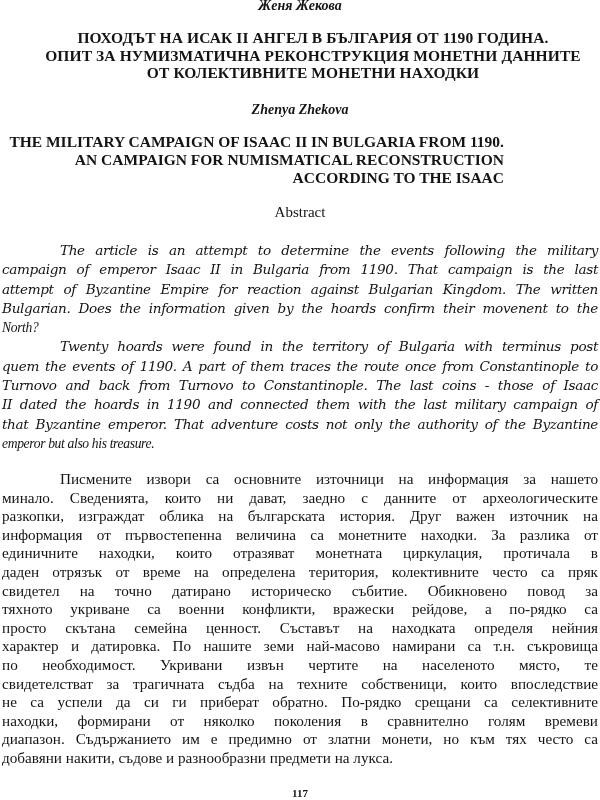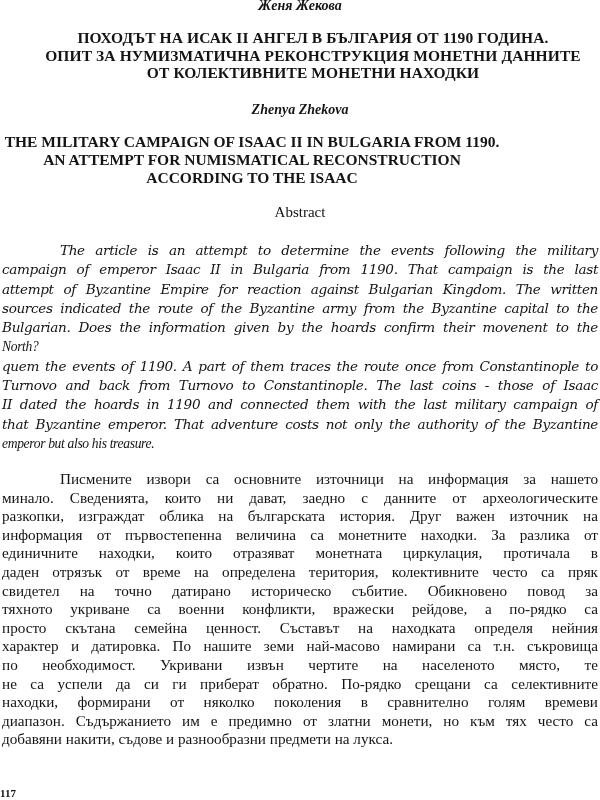--- a/index.html
+++ b/index.html
@@ -55,21 +55,21 @@
       font-style: italic;
       font-weight: bold;
       font-size: 14px;
       line-height: 16px;
     }
     .title-en {
       position: absolute;
       top: 133px;
       left: 0;
       width: 504px;
-      text-align: center;
+      text-align: right;
       font-weight: bold;
       font-size: 15.5px;
       line-height: 18px;
     }
     .abstract-heading {
       position: absolute;
       top: 204px;
       left: 0;
       width: 600px;
       text-align: center;
@@ -107,21 +107,21 @@
       left: 2px;
       width: 596px;
       font-size: 15.2px;
       line-height: 18.6px;
     }
     .page-number {
       position: absolute;
       top: 787px;
       left: 0;
       width: 600px;
-      text-align: left;
+      text-align: center;
       font-weight: bold;
       font-size: 11px;
       line-height: 13px;
     }
   </style>
 </head>
 <body>
 
 <div class="page">
 
@@ -130,52 +130,53 @@
   <div class="title-bg">
     <div>ПОХОДЪТ НА ИСАК II АНГЕЛ В БЪЛГАРИЯ ОТ 1190 ГОДИНА.</div>
     <div>ОПИТ ЗА НУМИЗМАТИЧНА РЕКОНСТРУКЦИЯ МОНЕТНИ ДАННИТЕ</div>
     <div>ОТ КОЛЕКТИВНИТЕ МОНЕТНИ НАХОДКИ</div>
   </div>
 
   <div class="author-en">Zhenya Zhekova</div>
 
   <div class="title-en">
     <div>THE MILITARY CAMPAIGN OF ISAAC II IN BULGARIA FROM 1190.</div>
-    <div>AN ATTEMPT FOR NUMISMATICAL RECONSTRUCTION</div>
+    <div>AN CAMPAIGN FOR NUMISMATICAL RECONSTRUCTION</div>
     <div>ACCORDING TO THE ISAAC</div>
   </div>
 
   <div class="abstract-heading">Abstract</div>
 
   <div class="abstract">
     <span class="line indent">The article is an attempt to determine the events following the military</span>
     <span class="line">campaign of emperor Isaac II in Bulgaria from 1190. That campaign is the last</span>
     <span class="line">attempt of Byzantine Empire for reaction against Bulgarian Kingdom. The written</span>
-    <span class="line">sources indicated the route of the Byzantine army from the Byzantine capital to the</span>
     <span class="line">Bulgarian. Does the information given by the hoards confirm their movenent to the</span>
     <span class="line last">North?</span>
+    <span class="line indent">Twenty hoards were found in the territory of Bulgaria with terminus post</span>
     <span class="line">quem the events of 1190. A part of them traces the route once from Constantinople to</span>
     <span class="line">Turnovo and back from Turnovo to Constantinople. The last coins - those of Isaac</span>
     <span class="line">II dated the hoards in 1190 and connected them with the last military campaign of</span>
     <span class="line">that Byzantine emperor. That adventure costs not only the authority of the Byzantine</span>
     <span class="line last">emperor but also his treasure.</span>
   </div>
 
   <div class="body-text">
     <span class="line indent">Писмените извори са основните източници на информация за нашето</span>
     <span class="line">минало. Сведенията, които ни дават, заедно с данните от археологическите</span>
     <span class="line">разкопки, изграждат облика на българската история. Друг важен източник на</span>
     <span class="line">информация от първостепенна величина са монетните находки. За разлика от</span>
     <span class="line">единичните находки, които отразяват монетната циркулация, протичала в</span>
     <span class="line">даден отрязък от време на определена територия, колективните често са пряк</span>
     <span class="line">свидетел на точно датирано историческо събитие. Обикновено повод за</span>
     <span class="line">тяхното укриване са военни конфликти, вражески рейдове, а по-рядко са</span>
     <span class="line">просто скътана семейна ценност. Съставът на находката определя нейния</span>
     <span class="line">характер и датировка. По нашите земи най-масово намирани са т.н. съкровища</span>
     <span class="line">по необходимост. Укривани извън чертите на населеното място, те</span>
+    <span class="line">свидетелстват за трагичната съдба на техните собственици, които впоследствие</span>
     <span class="line">не са успели да си ги приберат обратно. По-рядко срещани са селективните</span>
     <span class="line">находки, формирани от няколко поколения в сравнително голям времеви</span>
     <span class="line">диапазон. Съдържанието им е предимно от златни монети, но към тях често са</span>
     <span class="line last">добавяни накити, съдове и разнообразни предмети на лукса.</span>
   </div>
 
   <div class="page-number">117</div>
 
 </div>
 

